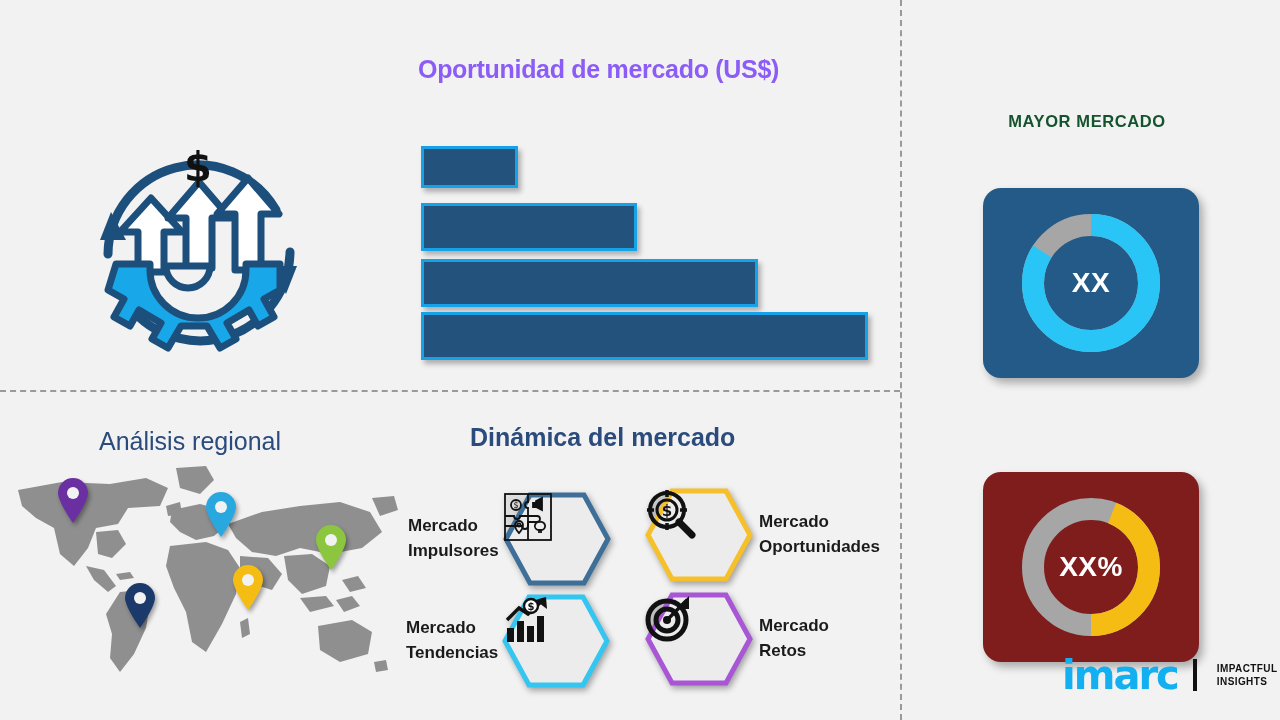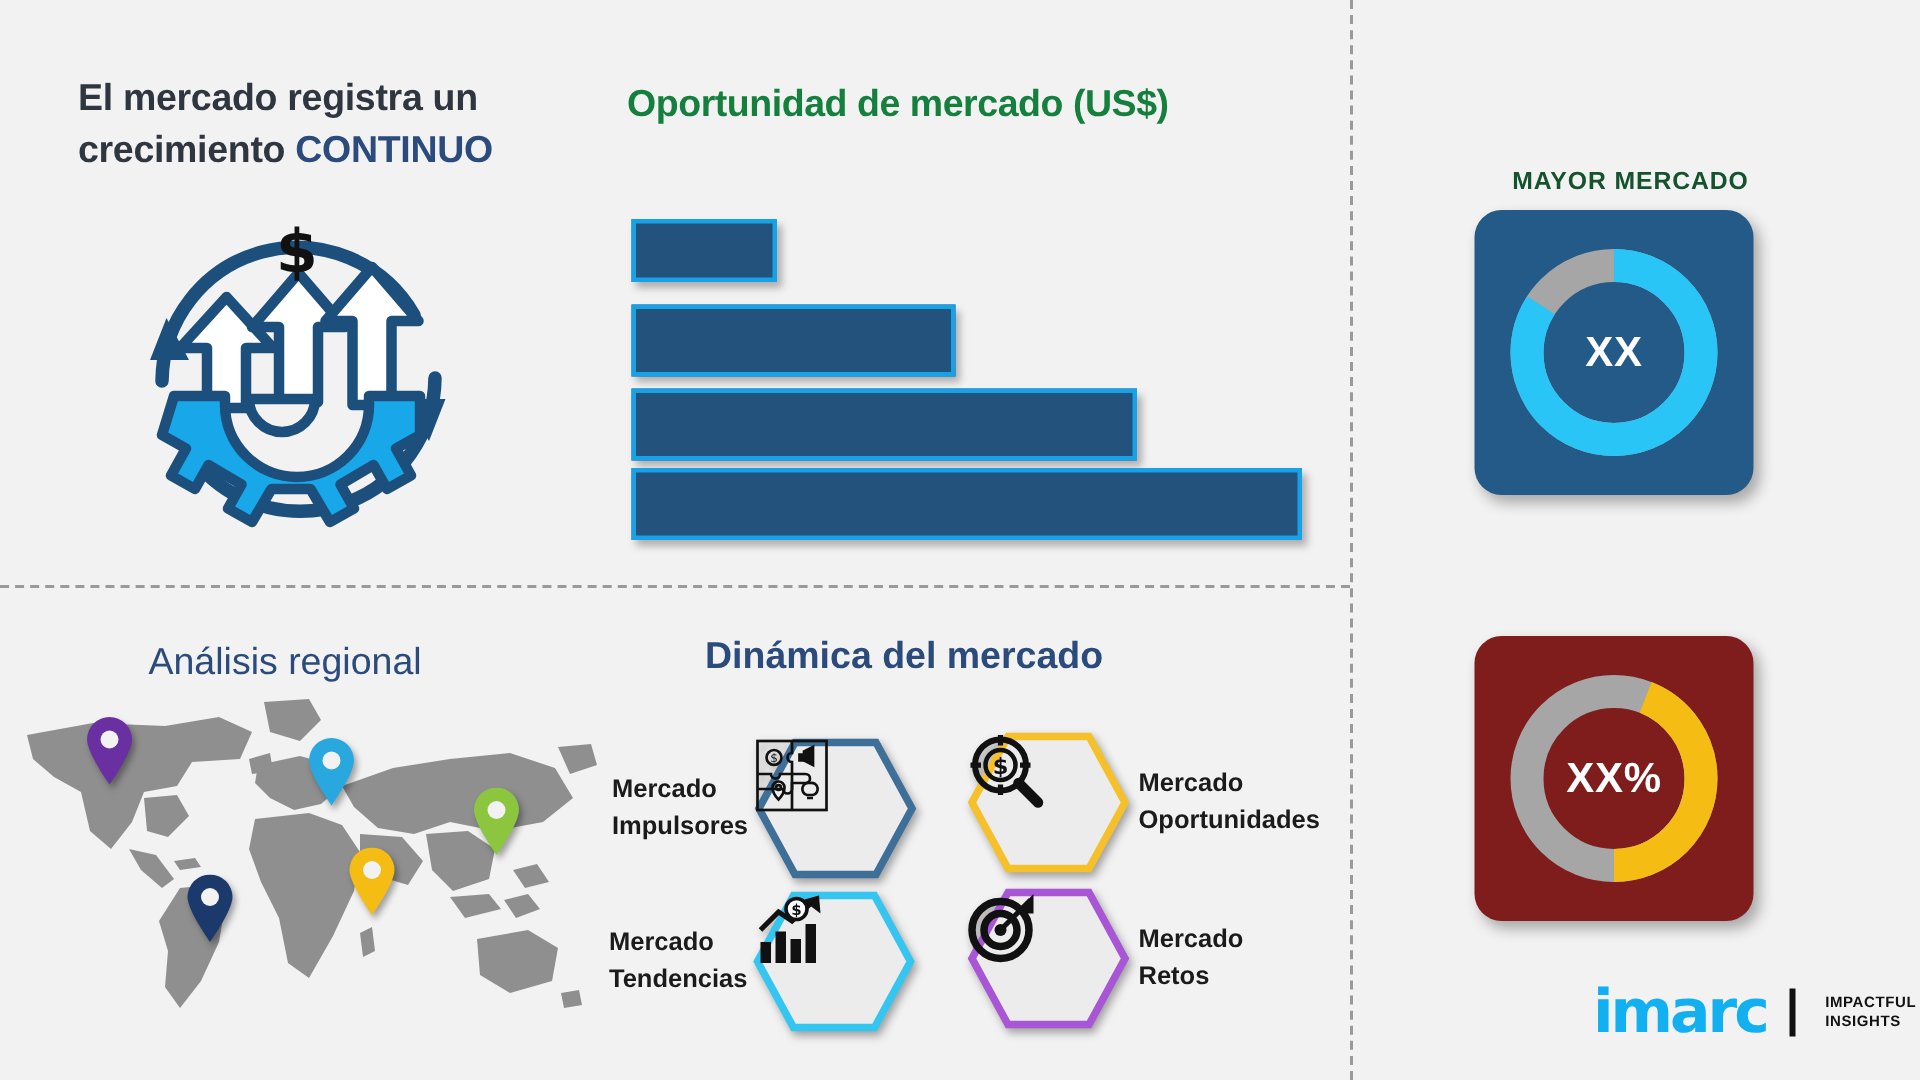--- a/index.html
+++ b/index.html
@@ -24,21 +24,21 @@
   
   .q1-title {
     position: absolute; left: 52px; top: 48px; width: 340px;
     font-size: 25px; font-weight: bold; line-height: 1.38;
     color: #2f3640; letter-spacing: -0.2px;
   }
   .q1-title .accent { color: #2a4b7c; }
 
   .q2-title {
     position: absolute; left: 418px; top: 55px;
-    font-size: 25px; font-weight: bold; color: #15803d;
+    font-size: 25px; font-weight: bold; color: #8b5cf6;
     letter-spacing: -0.3px;
   }
 
   .q3-title {
     position: absolute; left: 99px; top: 427px;
     font-size: 25px; font-weight: normal; color: #2a4b7c;
   }
 
   .q4-title {
     position: absolute; left: 470px; top: 423px;
@@ -61,23 +61,24 @@
   
   .kpi-label {
     position: absolute; width: 260px; left: 957px;
     text-align: center; font-size: 16.5px; font-weight: bold;
     color: #14532d; letter-spacing: 0.6px; line-height: 1.35;
   }
   .kpi-label.one { top: 110px; }
   .kpi-label.two { top: 364px; }
 
   .kpi-card {
-    position: absolute; left: 983px; width: 186px; height: 190px;
+    position: absolute; left: 983px; width: 216px; height: 190px;
     border-radius: 18px;
     box-shadow: 4px 5px 9px rgba(0,0,0,0.3);
+    margin-top: 48px;
   }
   .kpi-card.one { top: 140px; background: #245a87; }
   .kpi-card.two { top: 424px; background: #7f1d1d; }
 
   .kpi-card svg { position: absolute; left: 50%; top: 50%; transform: translate(-50%,-50%); }
   .kpi-value {
     position: absolute; left: 0; top: 0; width: 100%; height: 100%;
     display: flex; align-items: center; justify-content: center;
     color: #fff; font-weight: bold; font-size: 28px; letter-spacing: 0.5px;
   }
@@ -124,24 +125,20 @@
   }
 </style>
 </head>
 <body>
 
 <div id="page">
 
   <div class="v-divider"></div>
   <div class="h-divider"></div>
 
-  <div class="q1-title">
-    <span>El mercado registra un</span><br>
-    <span>crecimiento </span><span class="accent">CONTINUO</span>
-  </div>
 
   <div class="growth-icon">
     <svg viewBox="0 0 240 232" width="240" height="232">
 
       <path d="M30 118 A90 90 0 0 1 198 74" fill="none" stroke="#1d4f7c" stroke-width="9" stroke-linecap="round"></path>
       <polygon points="22,104 48,104 33,76" fill="#1d4f7c"></polygon>
       <path d="M212 116 A90 90 0 0 1 56 176" fill="none" stroke="#1d4f7c" stroke-width="9" stroke-linecap="round"></path>
       <polygon points="219,130 193,130 208,158" fill="#1d4f7c"></polygon>
 
       <g fill="#ffffff" stroke="#1d4f7c" stroke-width="7" stroke-linejoin="round">

